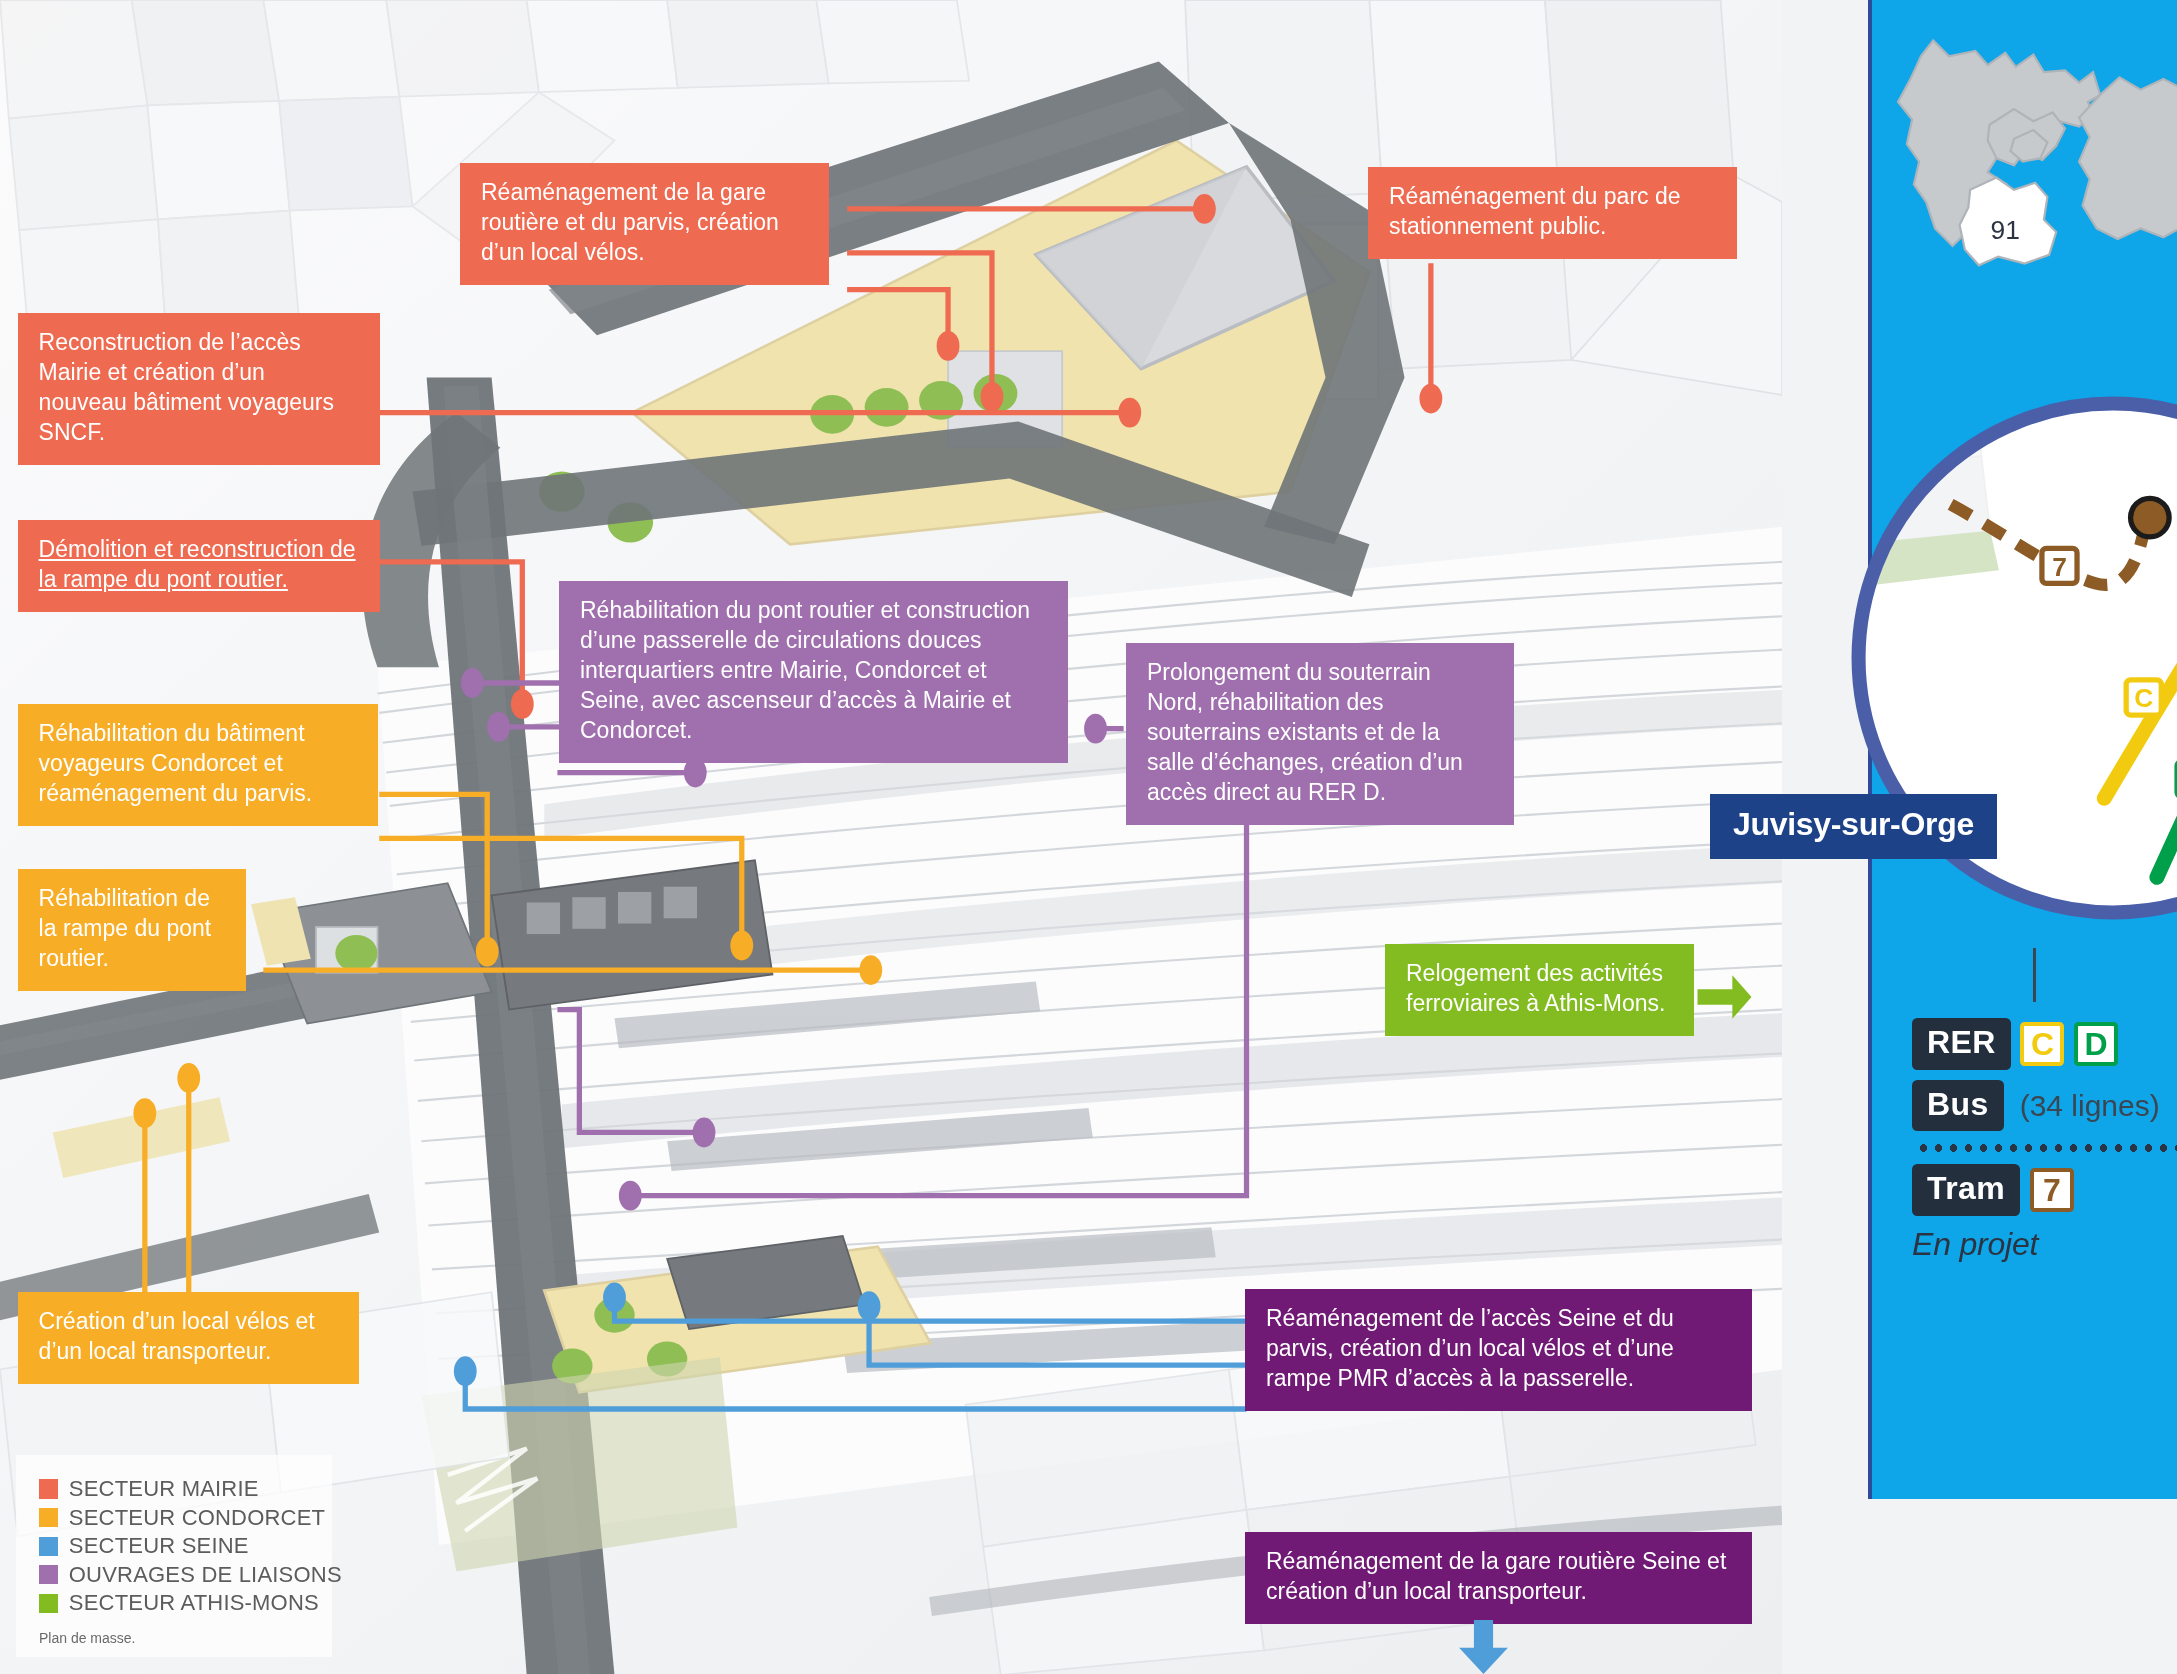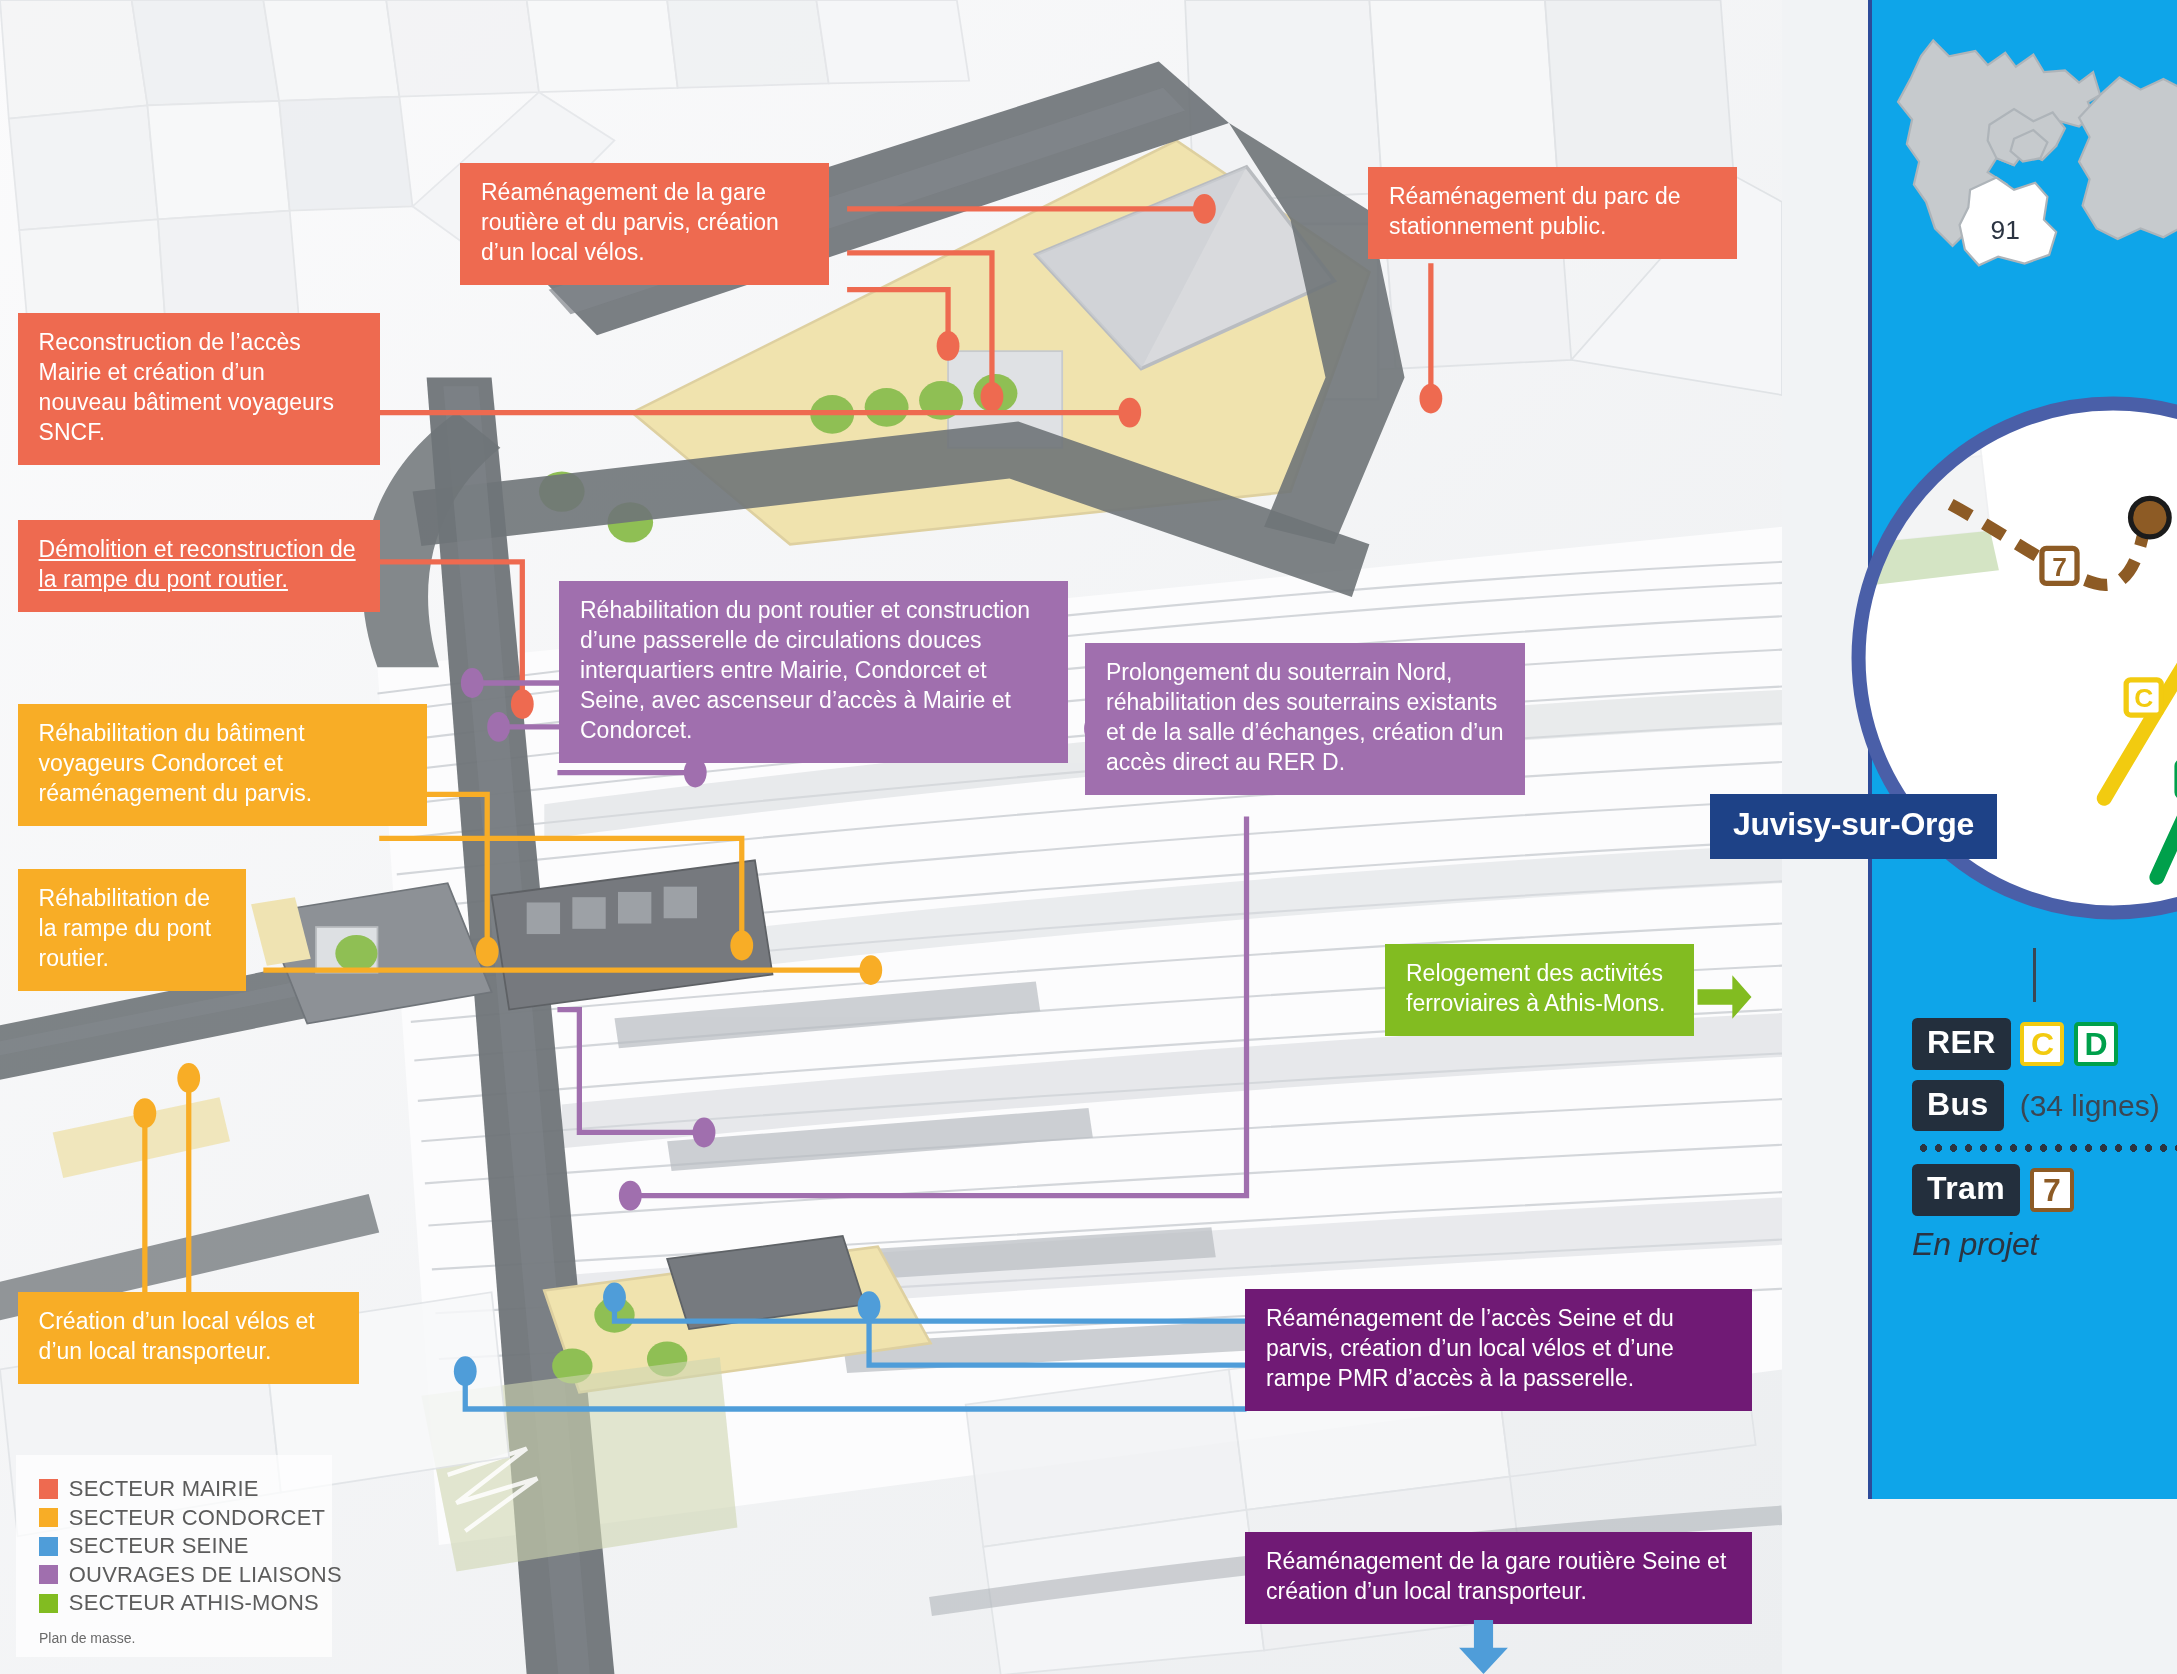--- a/index.html
+++ b/index.html
@@ -405,25 +405,25 @@
   </div>
 
   <div class="callout red" style="left:17.6px; top:520px; width:362px;text-decoration:underline;">
     <span class="c-text">Démolition et reconstruction de la rampe du pont routier.</span>
   </div>
 
   <div class="callout purple" style="left:559px; top:581px; width:509px;">
     <span class="c-text">Réhabilitation du pont routier et construction d’une passerelle de circulations douces interquartiers entre Mairie, Condorcet et Seine, avec ascenseur d’accès à Mairie et Condorcet.</span>
   </div>
 
-  <div class="callout purple" style="left:1085px; top:643px; width:440px;">
+  <div class="callout purple" style="left:1126px; top:643px; width:388px;">
     <span class="c-text">Prolongement du souterrain Nord, réhabilitation des souterrains existants et de la salle d’échanges, création d’un accès direct au RER D.</span>
   </div>
 
-  <div class="callout orange" style="left:17.6px; top:704px; width:409px;">
+  <div class="callout orange" style="left:17.6px; top:704px; width:360px;">
     <span class="c-text">Réhabilitation du bâtiment voyageurs Condorcet et réaménagement du parvis.</span>
   </div>
 
   <div class="callout orange" style="left:17.6px; top:869px; width:228px;">
     <span class="c-text">Réhabilitation de la rampe du pont routier.</span>
   </div>
 
   <div class="callout orange" style="left:17.6px; top:1292px; width:341px;">
     <span class="c-text">Création d’un local vélos et d’un local transporteur.</span>
   </div>

